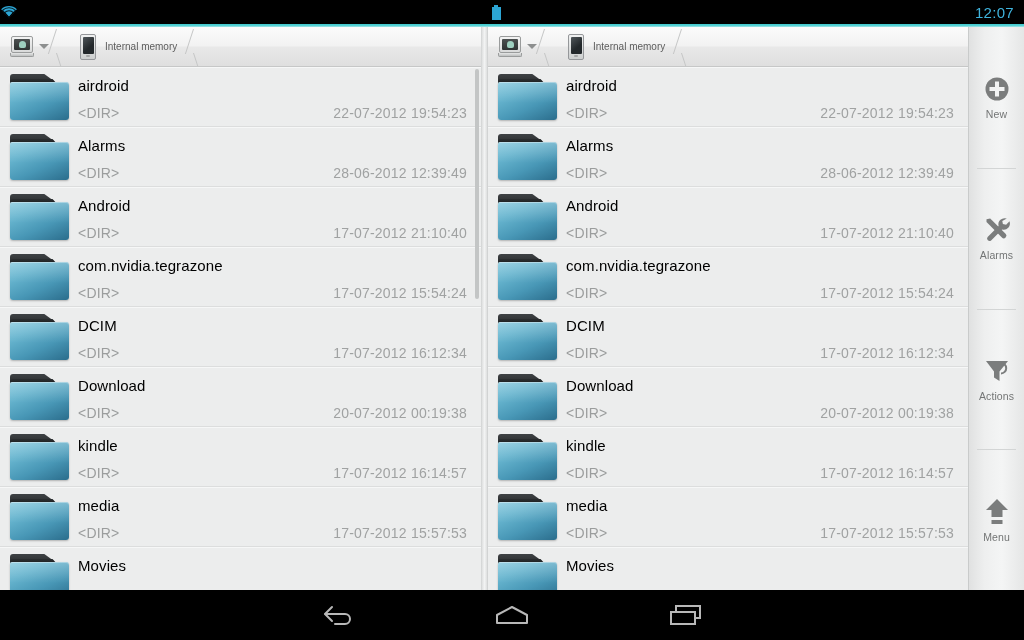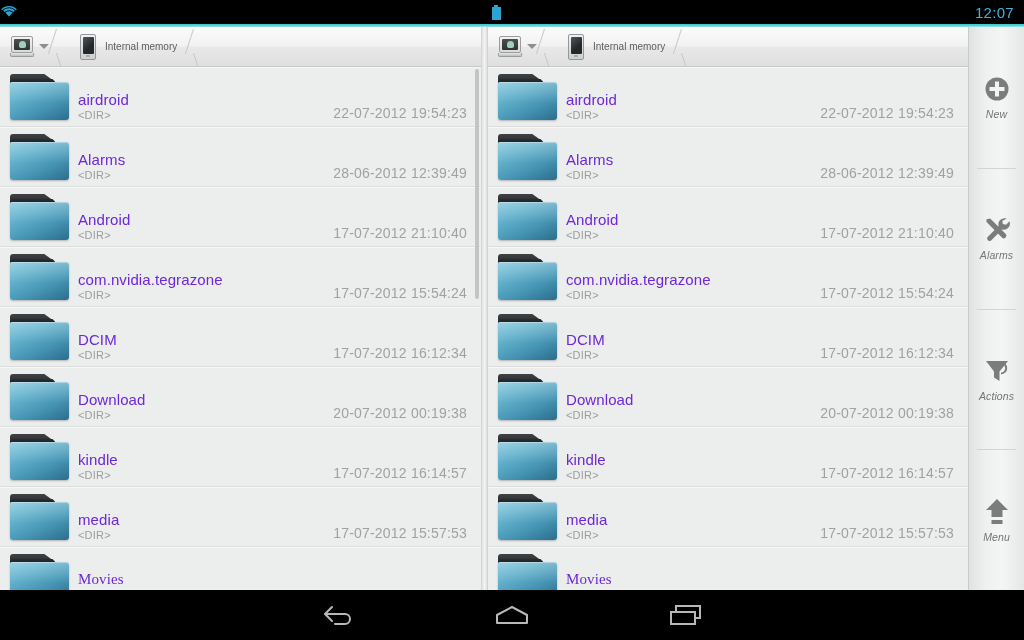--- a/index.html
+++ b/index.html
@@ -140,21 +140,21 @@
 
   
   .filelist{
     position:relative; width:100%; height:523px; background:#eceded;
   }
   .row{
     position:relative; height:60px; width:100%;
     border-bottom:1px solid #dcdddd;
     box-shadow:inset 0 1px 0 #f6f7f7;
   }
-  .row:last-child{ border-bottom:none;font-family:Liberation Serif, serif; }
+  .row:last-child{ border-bottom:none; }
   .row-icon{
     position:absolute; left:9px; top:7px; width:62px; height:47px;
   }
   
   .folder{ position:relative; width:62px; height:47px; }
   .folder .tab{
     position:absolute; left:1px; top:0; width:44px; height:12px;
     background:linear-gradient(to bottom,#3f4245,#232627);
     border-radius:3px 4px 0 0;
     clip-path:polygon(0 0, 78% 0, 100% 58%, 100% 100%, 0 100%);
@@ -170,27 +170,27 @@
     background:linear-gradient(to bottom,rgba(255,255,255,.22),rgba(255,255,255,0));
     border-radius:2px 3px 0 0;
   }
   .folder .lip{
     position:absolute; left:1px; top:5px; width:59px; height:5px;
     background:linear-gradient(to bottom,#2b2e30,#1c1f20);
     border-radius:3px 3px 0 0;
     clip-path:polygon(0 0, 72% 0, 80% 100%, 0 100%);
   }
   .row-name{
-    position:absolute; left:78px; top:24px;
-    font-size:15px; color:#6d28d9; white-space:nowrap;
+    position:absolute; left:78px; top:10px;
+    font-size:15px; color:#000000; white-space:nowrap;
     letter-spacing:.1px;
   }
   .row-dir{
     position:absolute; left:78px; bottom:5px;
-    font-size:11px; color:#9b9d9d; letter-spacing:.2px;
+    font-size:14px; color:#9b9d9d; letter-spacing:.2px;
   }
   .row-date{
     position:absolute; right:14px; bottom:5px;
     font-size:14px; color:#a0a2a2; letter-spacing:.2px; white-space:nowrap;
   }
 
   
   .scrollbar{
     position:absolute; right:2px; top:42px; width:4px; height:230px;
     background:#c3c5c5; border-radius:2px;
@@ -199,21 +199,21 @@
   
   .sidebar{
     position:absolute; left:968px; top:27px; width:56px; height:563px;
     background:linear-gradient(to right,#e0e1e1 0%,#eeefef 28%,#f4f5f5 60%,#e5e6e6 100%);
     border-left:1px solid #c9cbcb;
     display:flex; flex-direction:column;
   }
   .side-item{
     flex:1 1 0; position:relative;
     display:flex; flex-direction:column;
-    align-items:center; justify-content:center; gap:2px;font-style:italic;
+    align-items:center; justify-content:center; gap:2px;
   }
   .side-item + .side-item:before{
     content:""; position:absolute; left:8px; right:8px; top:0;
     height:1px; background:#d3d5d5;
   }
   .side-icon{
     width:30px; height:30px; display:flex;
     align-items:center; justify-content:center;
     margin-bottom:2px;
   }

